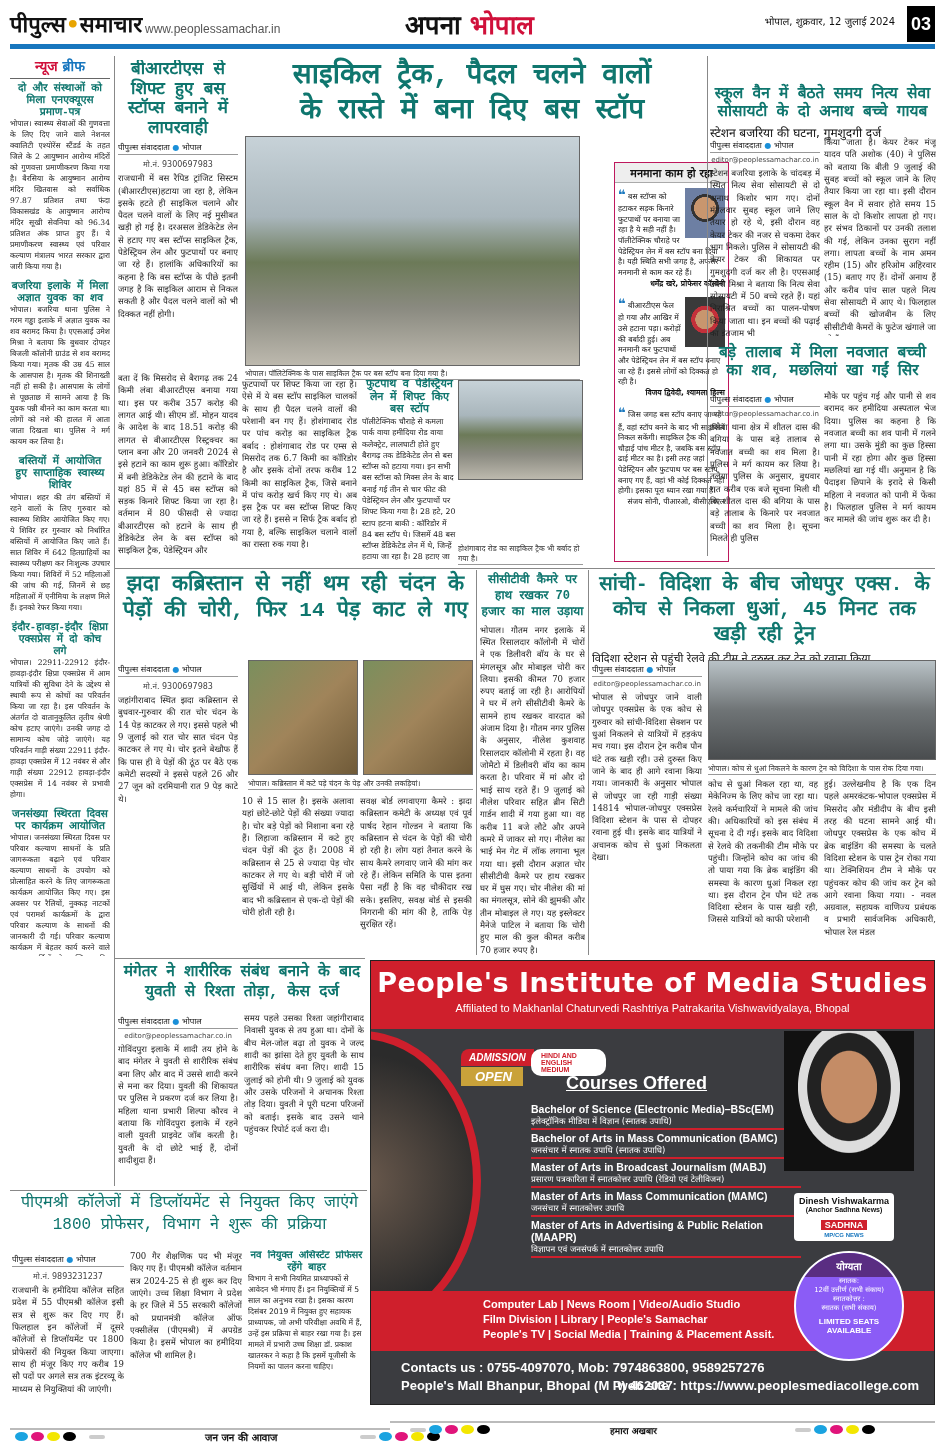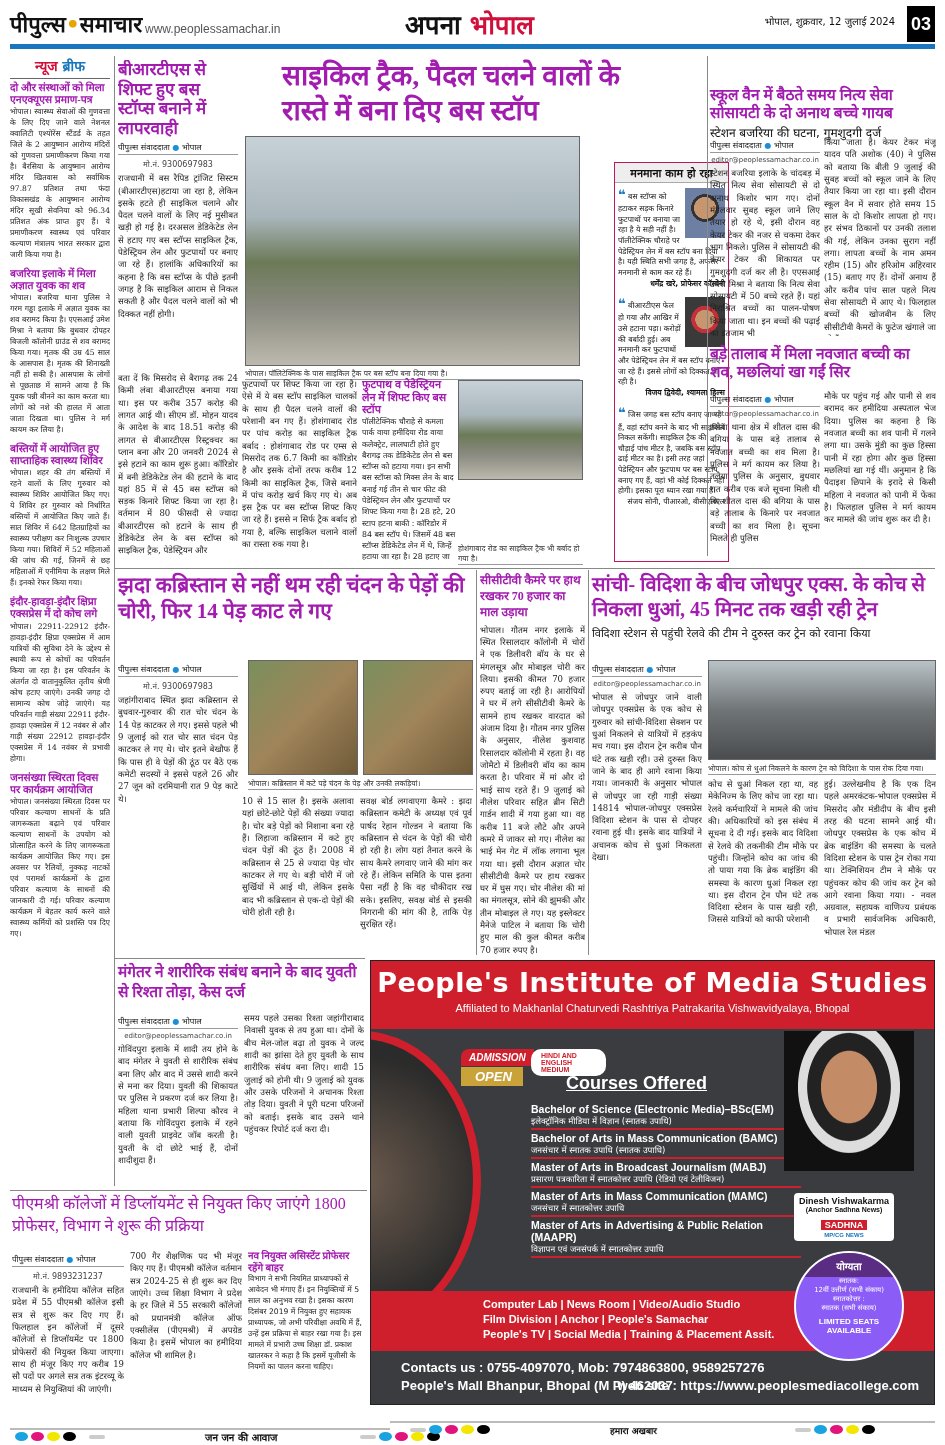--- a/index.html
+++ b/index.html
@@ -8,21 +8,21 @@
   .masthead { left: 10px; top: 0; width: 925px; height: 46px; }
   .brand { position: absolute; left: 0; top: 8px; font: bold 22px "DejaVu Sans", sans-serif; color: #111; }
   .brand .dot { color: #e8a400; }
   .site { position: absolute; left: 88px; top: 22px; font-size: 12px; color: #555; font-family: "Liberation Sans", sans-serif; }
   .section-title { position: absolute; left: 395px; top: 6px; font: bold 26px "DejaVu Sans", sans-serif; }
   .section-title .red { color: #d0103a; }
   .dateline { position: absolute; right: 40px; top: 14px; font-size: 10px; }
   .pageno { position: absolute; right: 0; top: 6px; width: 28px; height: 36px; background: #000; color: #fff; font: bold 18px "Liberation Sans", sans-serif; text-align: center; line-height: 36px; }
   .rule-blue { left: 10px; top: 44px; width: 925px; height: 5px; background: #1776be; }
   .col-rule { position: absolute; width: 1px; background: #888; }
-  .h-head { font-family: Liberation Serif, serif; font-weight: bold; line-height: 1.15; color: #a21caf; }
+  .h-head { font-family: Liberation Mono, monospace; font-weight: bold; line-height: 1.15; color: #0f766e; text-align: center; }
   .body-txt { font-size: 8.5px; line-height: 1.45; color: #222; text-align: justify; font-family: "DejaVu Serif", serif; }
   .byline { font-size: 8px; border-bottom: 1px solid #999; padding-bottom: 2px; margin: 3px 0; }
   .byline .b { color: #1a8fd8; }
   .mob { font-size: 8px; color: #444; text-align: center; margin-bottom: 3px; }
   .photo { background: linear-gradient(160deg,#8fa27a,#5d6c4e 40%,#9a9a8e 70%,#c9c7bd); border: 1px solid #666; }
   .photo.sky { background: linear-gradient(180deg,#c7d2d8 0%,#a9b6bc 35%,#6c7a58 55%,#8a8a80 75%,#bdb9ae 100%); }
   .photo.wood { background: linear-gradient(135deg,#7b8f5d,#a0845a 50%,#6f5a38); }
   .photo.train { background: linear-gradient(180deg,#b9c2c6,#6f7476 50%,#4a4d4f); }
   .caption { font-size: 7.5px; color: #333; border-bottom: 1px solid #999; padding: 1px 0; }
   .quote-box { border: 1px solid #be185d; margin-left: 26px; }
@@ -292,21 +292,21 @@
   <div class="anchor-photo"></div>
   <div class="anchor-card">
     <div class="n">Dinesh Vishwakarma</div>
     <div class="r">(Anchor Sadhna News)</div>
     <div class="sadhna">SADHNA</div>
     <div style="font:bold 6px 'Liberation Sans',sans-serif;color:#1776be;">MP/CG NEWS</div>
   </div>
   <div class="ad-red-band"></div>
   <div class="facilities">
     <div>Computer Lab  |  News Room  |  Video/Audio Studio</div>
-    <div>Film Division  |  Anchor  |  People's Samachar</div>
+    <div>Film Division  |  Library  |  People's Samachar</div>
     <div>People's TV  | Social Media  | Training &amp; Placement Assit.</div>
   </div>
   <div class="yogyata">
     <div class="hd">योग्यता</div>
     <div class="ln">स्नातक:</div>
     <div class="ln">12वीं उत्तीर्ण (सभी संकाय)</div>
     <div class="ln">स्नातकोत्तर :</div>
     <div class="ln">स्नातक (सभी संकाय)</div>
     <div class="lim">LIMITED SEATS AVAILABLE</div>
   </div>

